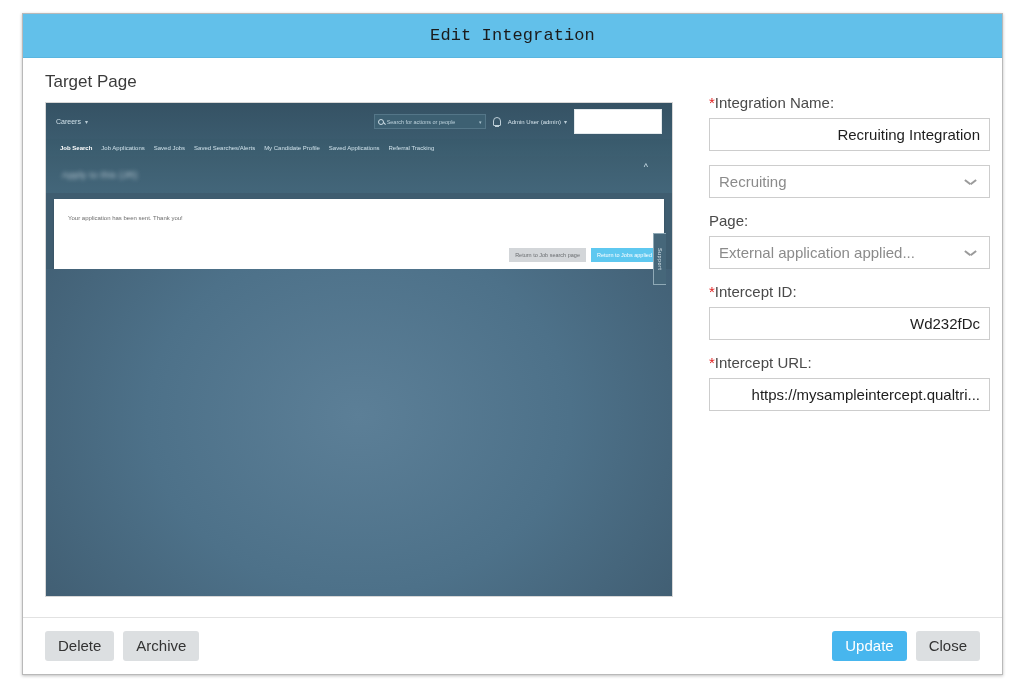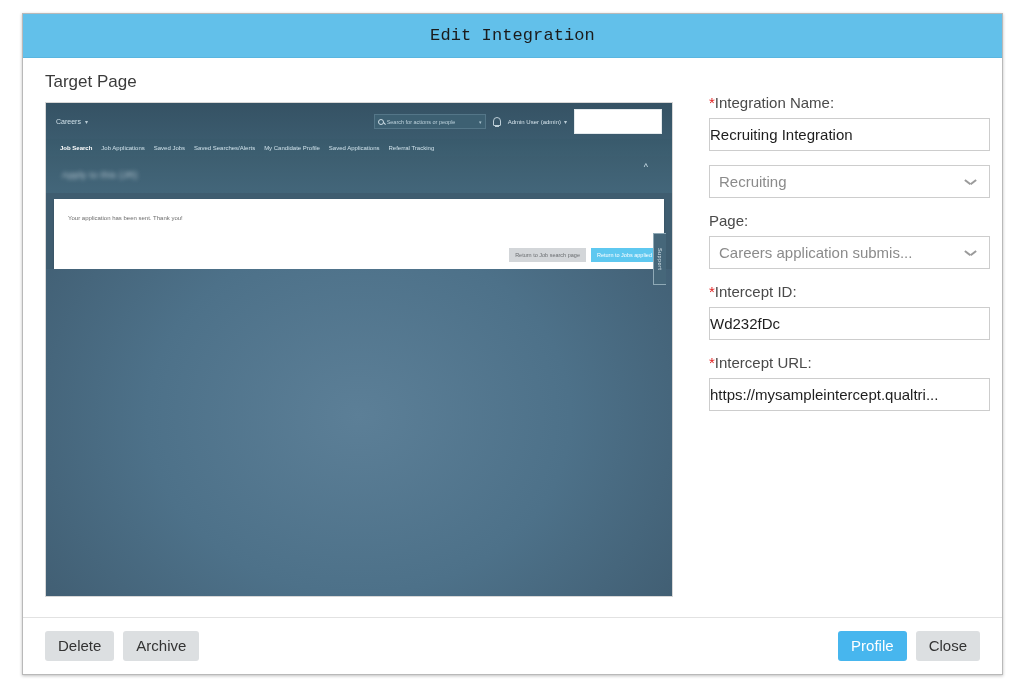--- a/index.html
+++ b/index.html
@@ -223,24 +223,25 @@
     margin-bottom: 7px;
     display: block;
   }
   .req { color: #e02020; }
   .text-input {
     width: 281px; height: 33px;
     border: 1px solid #cdcdcd;
     background: #ffffff;
     font-size: 15px;
     color: #1e1e1e;
-    padding: 0 0;
+    padding: 0 9px;
     line-height: 31px;
     white-space: nowrap;
     overflow: hidden;
+    text-align: right;
   }
   .select-input {
     width: 281px; height: 33px;
     border: 1px solid #cdcdcd;
     background: #ffffff;
     font-size: 15px;
     color: #8b8b8b;
     padding: 0 9px;
     line-height: 31px;
     display: flex;
@@ -359,21 +360,21 @@
       <div class="field">
         <div class="select-input">
           <span>Recruiting</span>
           <span class="sel-caret"></span>
         </div>
       </div>
 
       <div class="field">
         <label class="field-label">Page:</label>
         <div class="select-input">
-          <span>Careers application submis...</span>
+          <span>External application applied...</span>
           <span class="sel-caret"></span>
         </div>
       </div>
 
       <div class="field">
         <label class="field-label"><span class="req">*</span><span>Intercept ID:</span></label>
         <div class="text-input">Wd232fDc</div>
       </div>
 
       <div class="field">
@@ -383,18 +384,18 @@
 
     </div>
   </div>
 
   <div id="dialog-footer">
     <div id="footer-left">
       <button class="fbtn">Delete</button>
       <button class="fbtn">Archive</button>
     </div>
     <div id="footer-right">
-      <button class="fbtn primary">Profile</button>
+      <button class="fbtn primary">Update</button>
       <button class="fbtn">Close</button>
     </div>
   </div>
 
 </div>
 
 </body></html>

